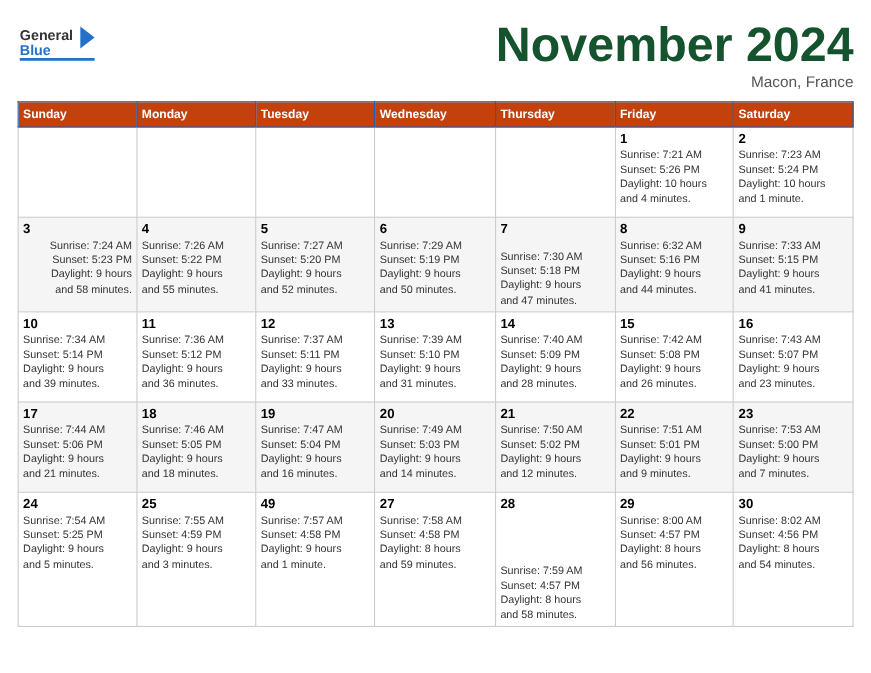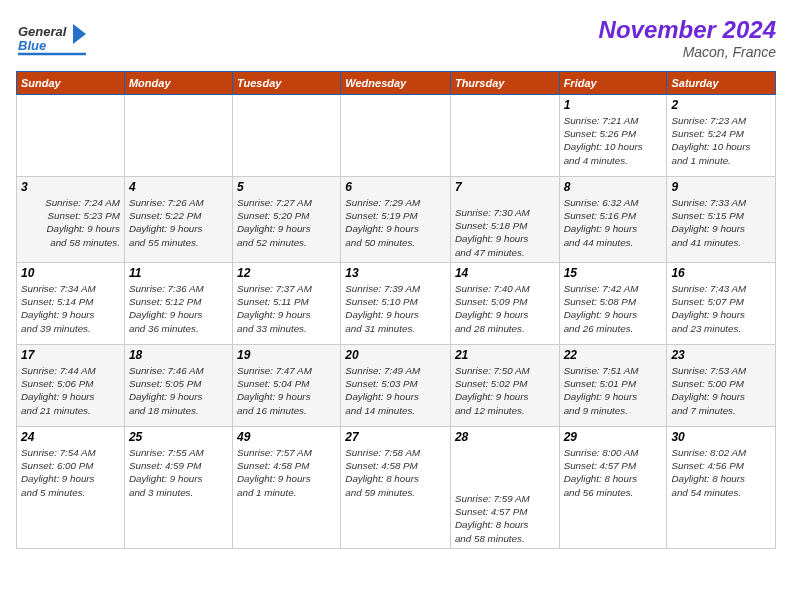--- a/index.html
+++ b/index.html
@@ -7,35 +7,34 @@
       font-family: Arial, sans-serif;
       background: #fff;
       width: 792px;
       height: 612px;
       overflow: hidden;
     }
     .page {
       width: 792px;
       height: 484px;
       padding: 16px 16px 8px 16px;
-      font-style: italic;
     }
     .header {
       display: flex;
       justify-content: space-between;
       align-items: flex-start;
       margin-bottom: 10px;
     }
     .title-section {
       text-align: right;
     }
     .main-title {
-      font-size: 24px;
+      font-size: 44px;
       font-weight: bold;
-      color: #6d28d9;
+      color: #14532d;
     }
     .subtitle {
       font-size: 14px;
       color: #555;
     }
     .calendar {
       width: 100%;
       border-collapse: collapse;
       font-size: 10.5px;
     }
@@ -284,21 +283,21 @@
             <div class="day-info" style="white-space: pre-line;">Sunrise: 7:53 AM
 Sunset: 5:00 PM
 Daylight: 9 hours
 and 7 minutes.</div>
           </td>
         </tr>
         <tr>
           <td>
             <div class="day-number">24</div>
             <div class="day-info" style="white-space: pre-line;">Sunrise: 7:54 AM
-Sunset: 6:00 PM
+Sunset: 5:25 PM
 Daylight: 9 hours
 and 5 minutes.</div>
           </td>
           <td>
             <div class="day-number">25</div>
             <div class="day-info" style="white-space: pre-line;">Sunrise: 7:55 AM
 Sunset: 4:59 PM
 Daylight: 9 hours
 and 3 minutes.</div>
           </td>

